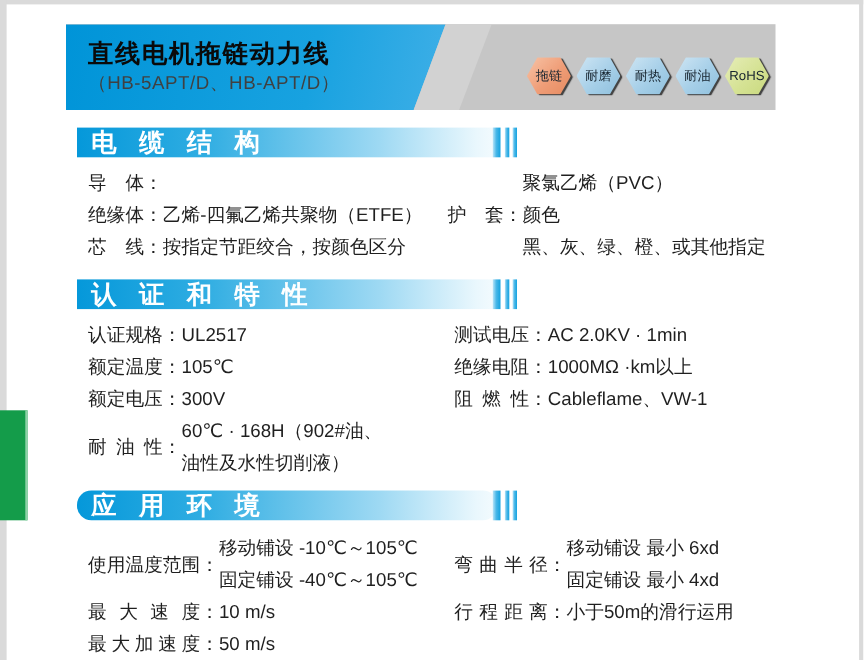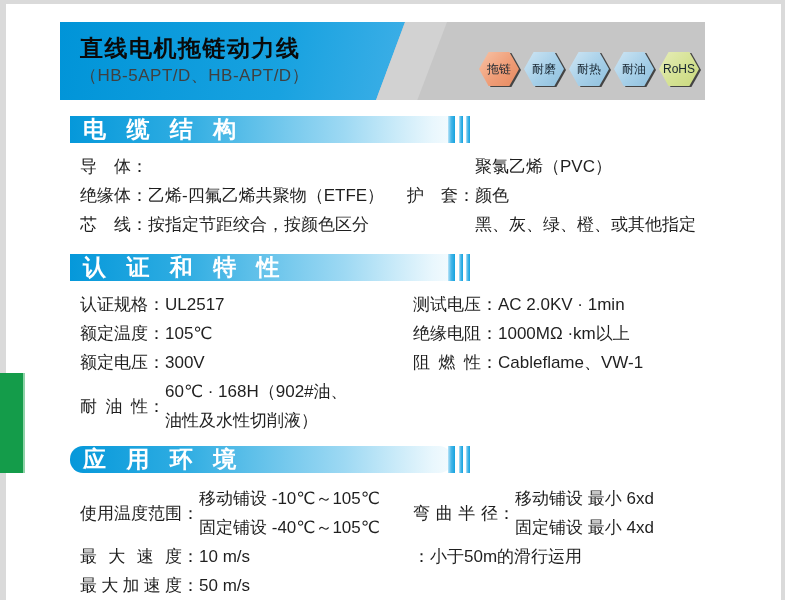--- a/index.html
+++ b/index.html
@@ -233,18 +233,19 @@
 <div class="col" style="left:413px;top:484px;width:320px;">
   <div class="row">
     <span class="lbl w5">弯曲半径</span>
       <span class="colon">：</span>
     <div class="vals">
       <div>移动铺设  最小 6xd</div>
       <div>固定铺设  最小 4xd</div>
     </div>
   </div>
   <div class="row">
+    <span class="lbl w5">行程距离</span>
       <span class="colon">：</span>
     <div class="vals">
         <div>小于50m的滑行运用</div>
       </div>
   </div>
 </div>
 
 </body></html>

